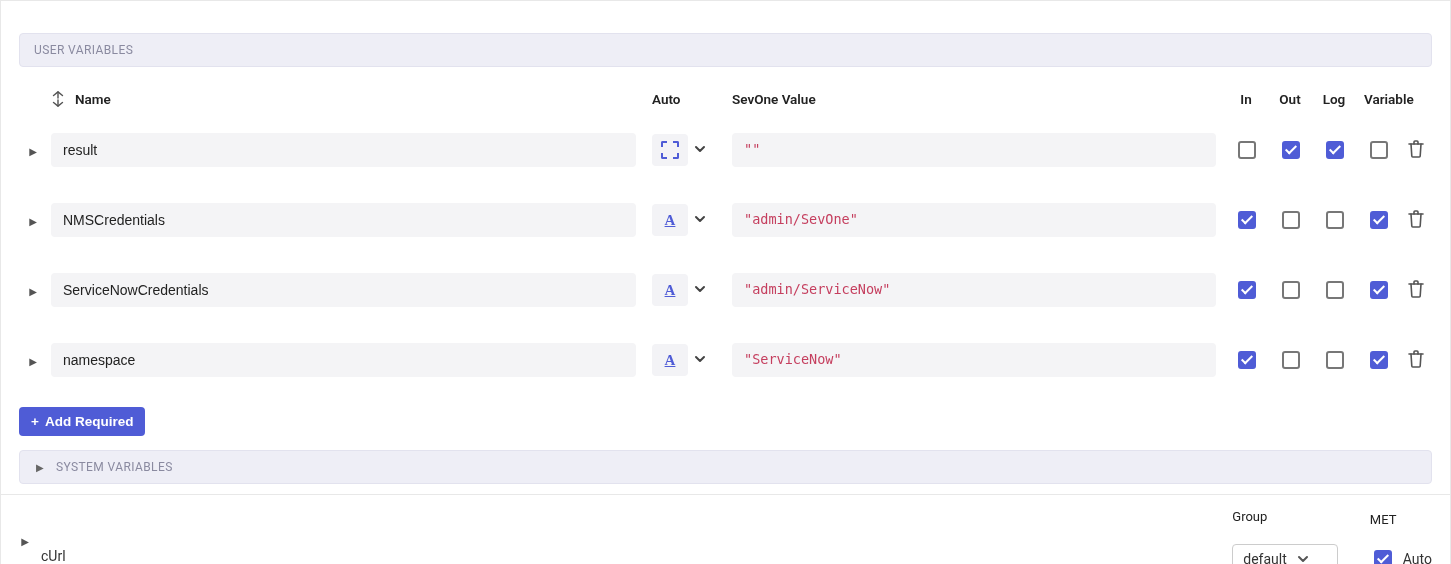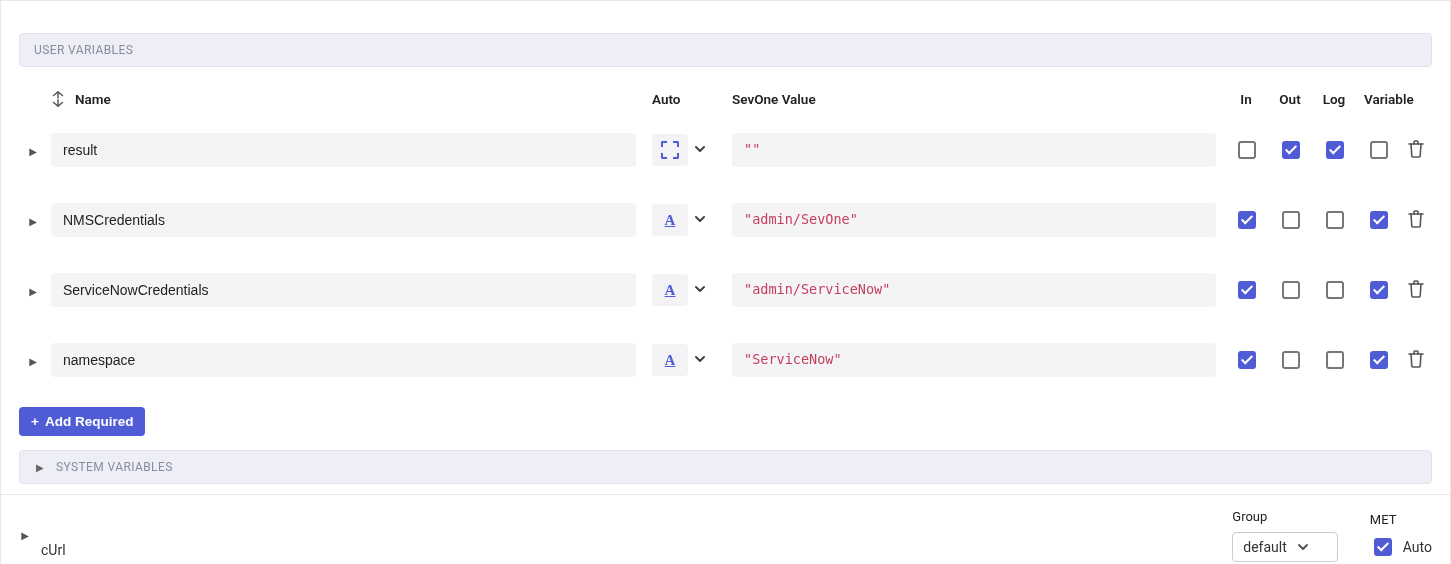--- a/index.html
+++ b/index.html
@@ -195,21 +195,21 @@
   }
   .footer-right {
     display: flex;
     align-items: center;
     gap: 32px;
   }
   .grp label {
     display: block;
     font-size: 13px;
     color: #222;
-    margin-bottom: 8px;
+    margin-bottom: 20px;
   }
   .grp .sel {
     border: 1px solid #ccc;
     border-radius: 4px;
     padding: 6px 28px 6px 10px;
     font-size: 14px;
     background: #fff;
     position: relative;
     cursor: pointer;
     min-width: 100px;

